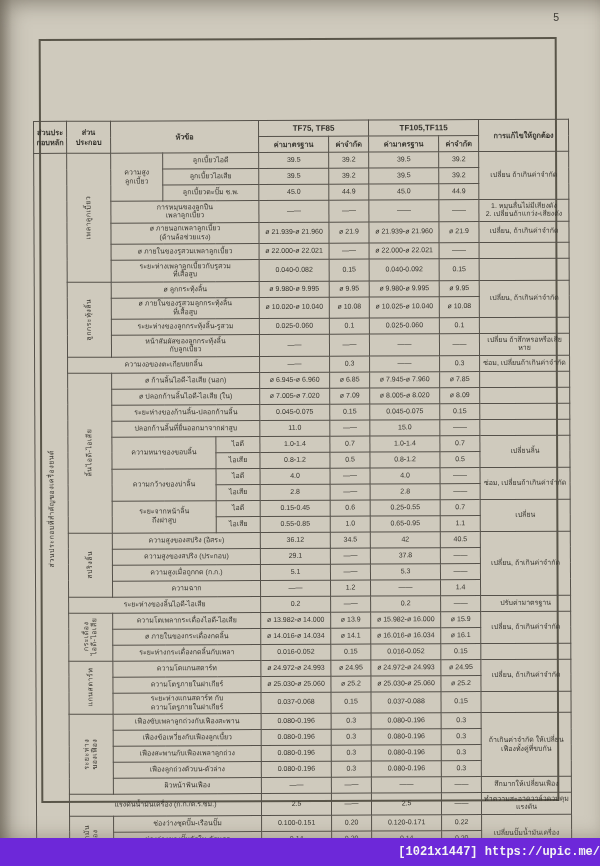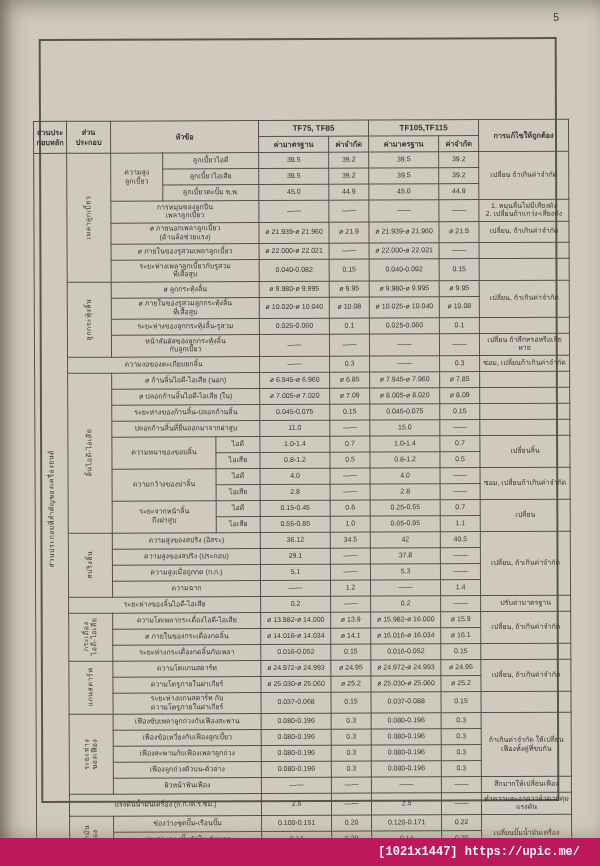--- a/index.html
+++ b/index.html
@@ -29,22 +29,22 @@
     overflow:hidden;
   }
   table.spec th{font-weight:bold;text-align:center;white-space:pre-line;font-size:7.3px;}
   table.spec th.model-h{font-size:8px;}
   table.spec td{text-align:center;}
   td.top,td.grp,td.fix{text-align:left;white-space:pre-line;}
   td.vlab,td.vmain{text-align:center;padding:0;}
   .vtext{writing-mode:vertical-rl;transform:rotate(180deg);white-space:pre-line;
     margin:0 auto;font-size:7px;letter-spacing:.5px;line-height:1.15;}
 
-  .wm-bar{position:absolute;left:0;right:0;bottom:0;height:28px;background:#be185d;
-    display:flex;align-items:center;justify-content:flex-end;padding-right:20px;
+  .wm-bar{position:absolute;left:0;right:0;bottom:0;height:28px;background:#6d28d9;
+    display:flex;align-items:center;justify-content:flex-end;padding-right:0;
     box-sizing:border-box;z-index:7;}
   .wm-text{color:#f4f4f4;font-family:"Liberation Mono","DejaVu Sans Mono",monospace;
     font-size:12px;font-weight:bold;letter-spacing:0;}
 </style>
 </head>
 <body>
 
 <div class="paper"></div>
 <div class="page-frame"></div>
 <div class="page-num">5</div>

